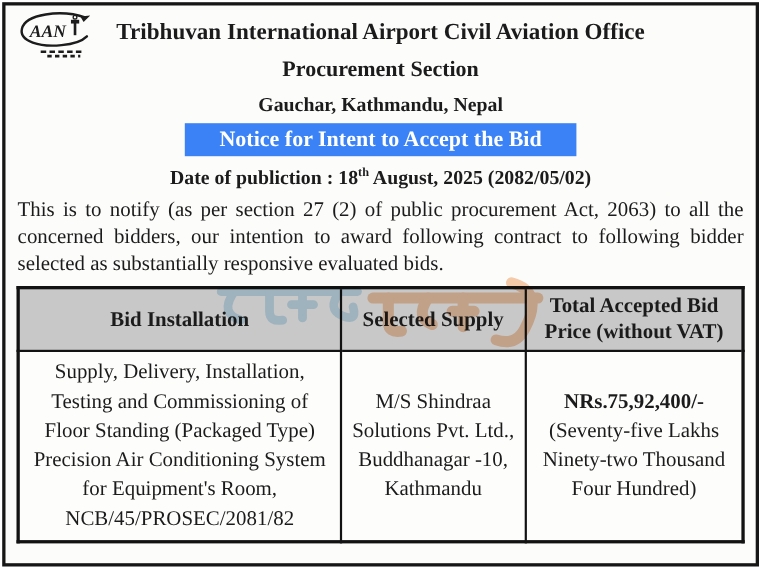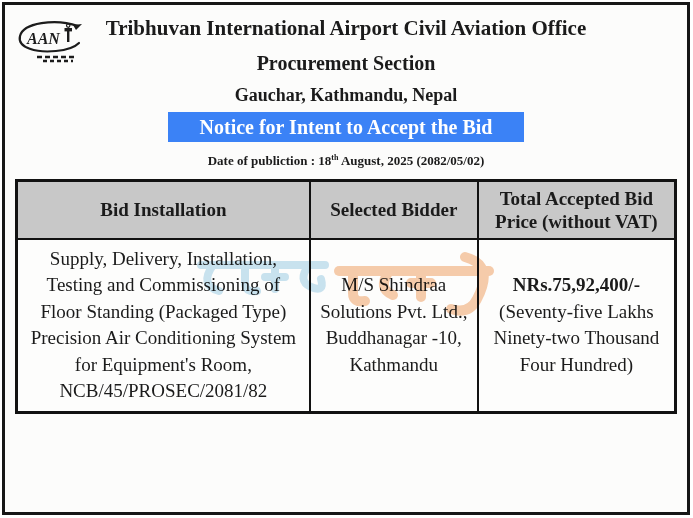--- a/index.html
+++ b/index.html
@@ -6,34 +6,34 @@
   html, body { background: #ffffff; }
   body { width: 693px; height: 518px; position: relative; overflow: hidden;
          font-family: "Liberation Serif", serif; color: #1b1b1b; }
 
   .page {
     position: absolute; left: 2px; top: 2px; width: 688px; height: 513px;
     border: 3px solid #161616; background: #fcfcfb; text-align: center;
   }
 
   .logo {
-    position: absolute; left: 10px; top: 12px; width: 80px; height: 52px;
+    position: absolute; left: 10px; top: 2px; width: 80px; height: 52px;
   }
 
   .h1 { font-size: 22px; font-weight: bold; margin-top: 7px; line-height: 27px; white-space: nowrap; }
   .h2 { font-size: 21px; font-weight: bold; margin-top: 8px; line-height: 30px; white-space: nowrap; }
   .h3 { font-size: 20px; font-weight: bold; margin-top: 5px; line-height: 30px; }
   .h4 { font-size: 18px; font-weight: bold; margin-top: 7px; line-height: 21px; }
 
   .banner {
     display: inline-block; margin-top: 6px; background: #3b82f6; color: #ffffff;
     font-size: 20px; font-weight: bold; line-height: 24px; padding: 3px 32px;
   }
 
-  .dateline { font-size: 13px; font-weight: bold; margin-top: 8px; line-height: 22px; }
+  .dateline { font-size: 18px; font-weight: bold; margin-top: 8px; line-height: 22px; }
   .dateline sup { font-size: 0.62em; vertical-align: super; line-height: 0; }
 
   .body-par {
     margin: 7px 11px 0 11px; text-align: justify; font-size: 19px; line-height: 24.5px;
   }
 
   table.bids {
     border-collapse: collapse; margin: 7px auto 0 auto; width: 662px;
     table-layout: fixed; position: relative; z-index: 1;
   }
@@ -85,20 +85,21 @@
   <div class="h4">Gauchar, Kathmandu, Nepal</div>
 
   <div>
     <span class="banner">Notice for Intent to Accept the Bid</span>
   </div>
 
   <div class="dateline">
     <span>Date of publiction : 18</span><sup>th</sup><span> August, 2025 (2082/05/02)</span>
   </div>
 
+  <div class="body-par">This is to notify (as per section 27 (2) of public procurement Act, 2063) to all the concerned bidders, our intention to award following contract to following bidder selected as substantially responsive evaluated bids.</div>
 
   <div class="watermark">
     <svg viewBox="0 0 305 92" width="305" height="92">
 
       <g fill="none" stroke="#9fcde6" stroke-width="8" stroke-linecap="round">
         <line x1="4" y1="16" x2="128" y2="16"></line>
         <path d="M 16,16 q -14,20 6,26"></path>
         <path d="M 48,16 v 18 q 0,10 12,8"></path>
         <path d="M 78,16 v 24 m -10,-12 h 20"></path>
         <path d="M 112,16 q -12,16 2,22 q 14,6 10,-8"></path>
@@ -116,21 +117,21 @@
 
   <table class="bids">
     <colgroup>
         <col class="c1">
         <col class="c2">
         <col class="c3">
       </colgroup>
     <thead>
       <tr>
         <th>Bid Installation</th>
-        <th>Selected Bidder</th>
+        <th>Selected Supply</th>
         <th>Total Accepted Bid Price (without VAT)</th>
       </tr>
     </thead>
     <tbody>
       <tr>
         <td>Supply, Delivery, Installation, Testing and Commissioning of Floor Standing (Packaged Type) Precision Air Conditioning System for Equipment's Room, NCB/45/PROSEC/2081/82</td>
         <td>M/S Shindraa Solutions Pvt. Ltd., Buddhanagar -10, Kathmandu</td>
         <td>
           <div class="price-amount">NRs.75,92,400/-</div>
           <div>(Seventy-five Lakhs Ninety-two Thousand Four Hundred)</div>

